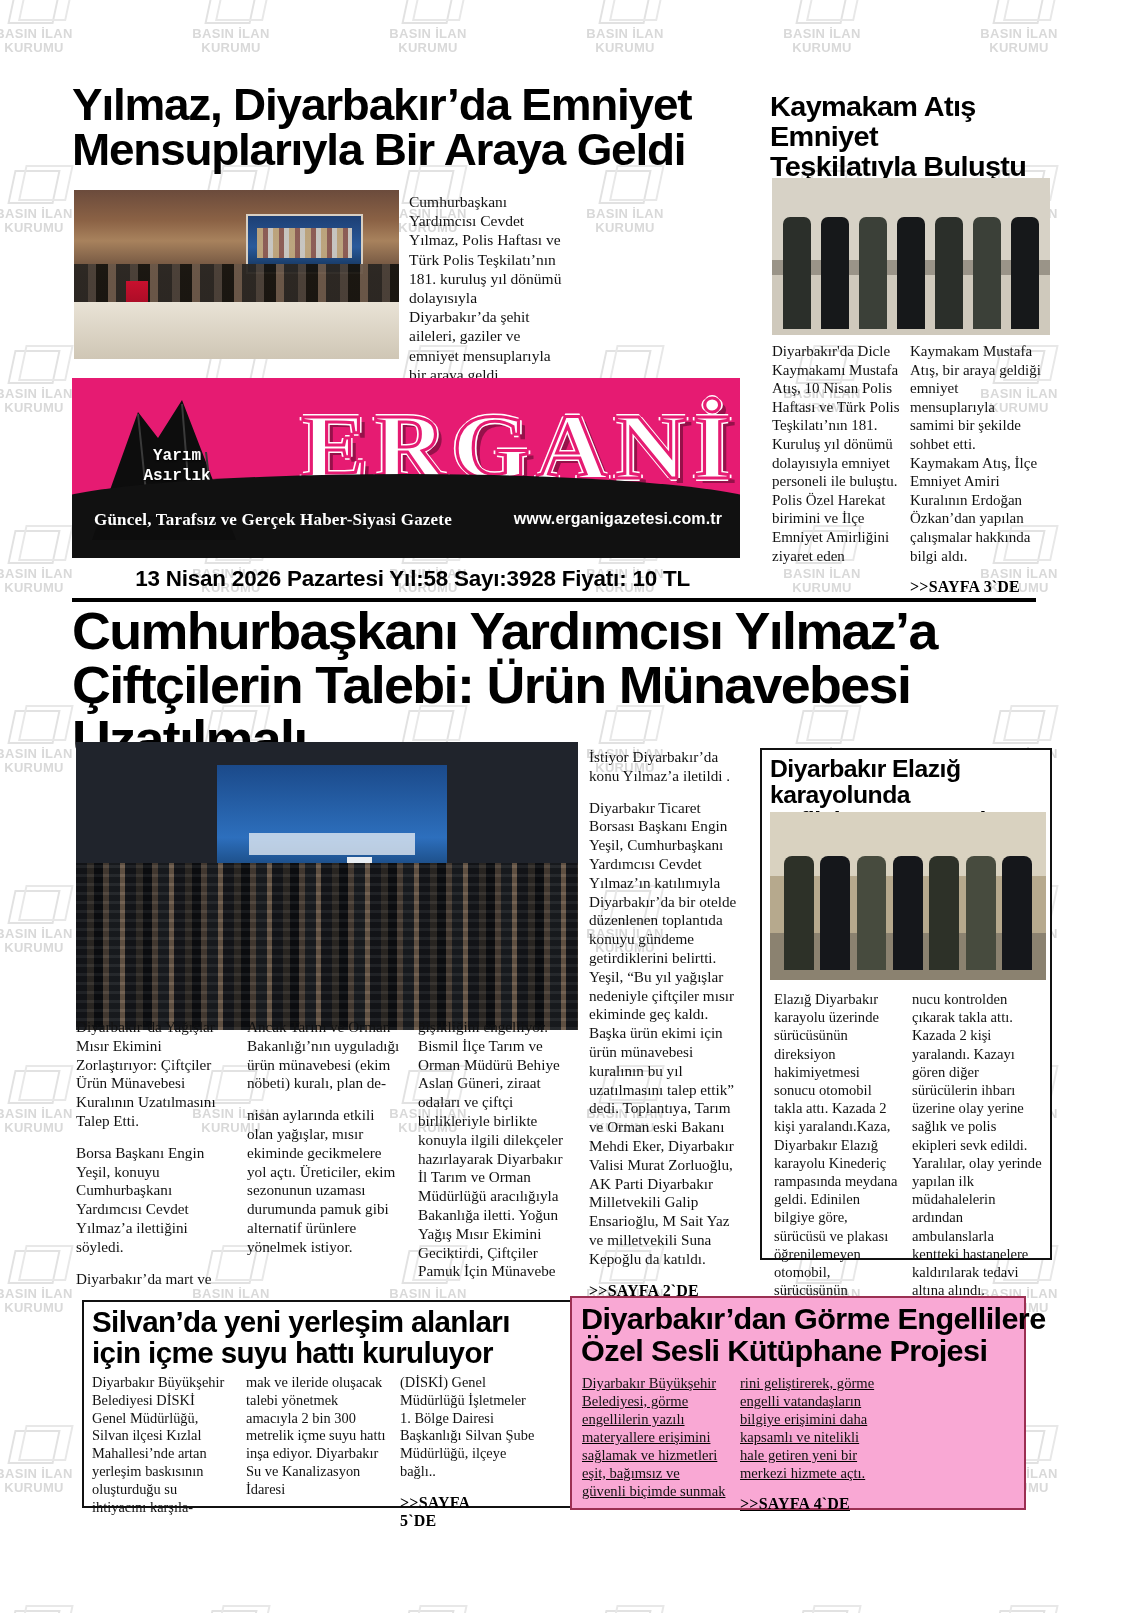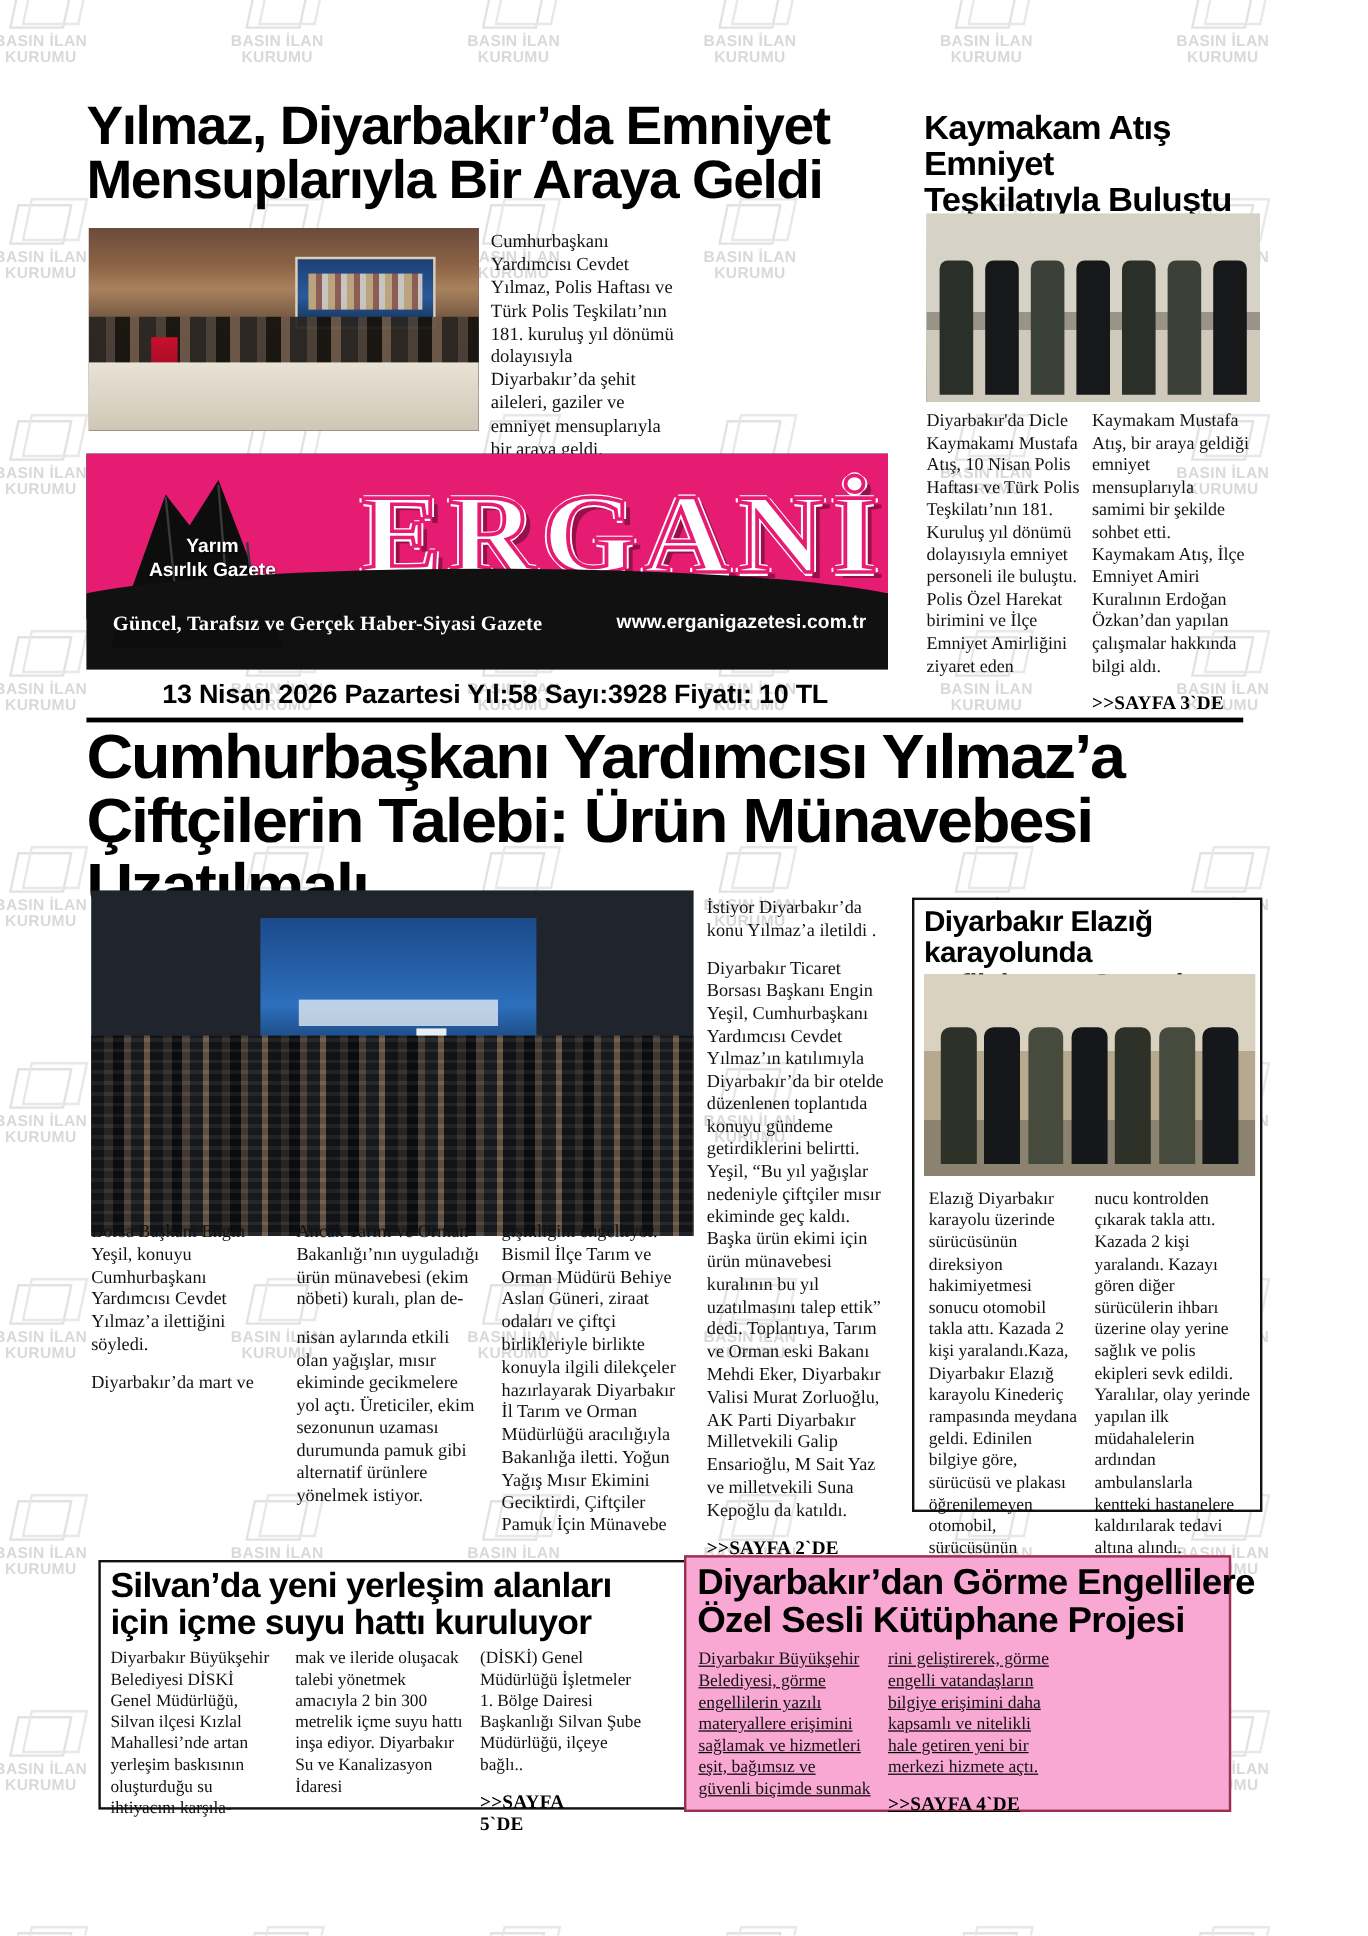--- a/index.html
+++ b/index.html
@@ -167,21 +167,21 @@
     background:#111;
     border-radius:60% 60% 0 0 / 100% 100% 0 0;
   }
   .mh-mountain{
     position:absolute; left:14px; top:14px; width:190px; height:150px;
   }
   .mh-mountain svg{ width:100%; height:100%; display:block; }
   .mh-badge{
     position:absolute; left:40px; top:68px; width:130px;
     text-align:center; color:#fff;
-    font-family:Liberation Sans, sans-serif; font-weight:700;
+    font-family:Liberation Mono, monospace; font-weight:700;
     font-size:16px; line-height:20px;
     text-shadow:0 1px 2px #000;
   }
   .mh-title{
     position:absolute; left:208px; top:14px; width:452px; height:110px;
     font-family:"Liberation Serif", serif;
     font-weight:700;
     font-size:94px;
     line-height:108px;
     letter-spacing:6px;
@@ -701,20 +701,21 @@
 Çiftçilerin Talebi: Ürün Münavebesi Uzatılmalı</div>
 
   <div class="main-photo">
     <div class="stage"></div>
     <div class="podium"></div>
     <div class="crowd"></div>
   </div>
 
   <div id="main-col-1">
     <div class="col-text">
+      <p>Diyarbakır’da Yağışlar Mısır Ekimini Zorlaştırıyor: Çiftçiler Ürün Münavebesi Kuralının Uzatılmasını Talep Etti.</p>
       <p>Borsa Başkanı Engin Yeşil, konuyu Cumhurbaşkanı Yardımcısı Cevdet Yılmaz’a ilettiğini söyledi.</p>
       <p>Diyarbakır’da mart ve</p>
     </div>
   </div>
   <div id="main-col-2">
     <div class="col-text">
       <p>Ancak Tarım ve Orman Bakanlığı’nın uyguladığı ürün münavebesi (ekim nöbeti) kuralı, plan de-</p>
       <p>nisan aylarında etkili olan yağışlar, mısır ekiminde gecikmelere yol açtı. Üreticiler, ekim sezonunun uzaması durumunda pamuk gibi alternatif ürünlere yönelmek istiyor.</p>
     </div>
   </div>

